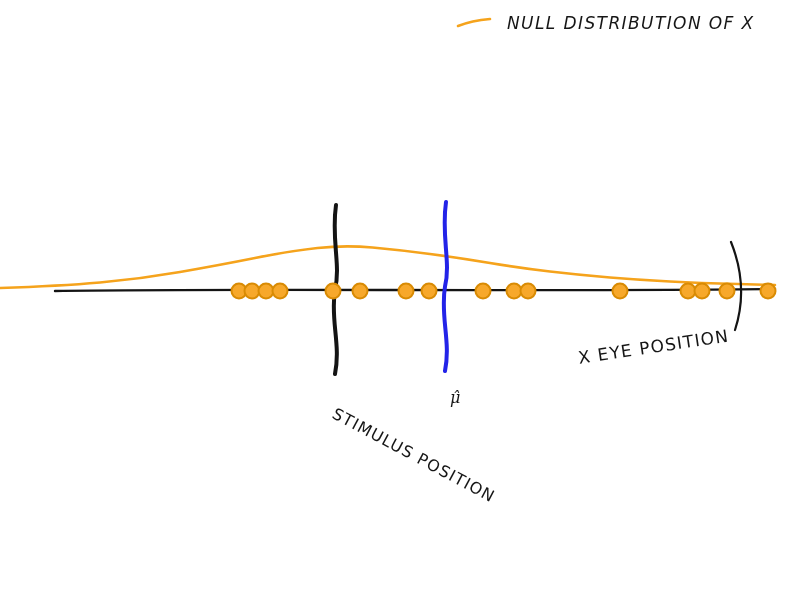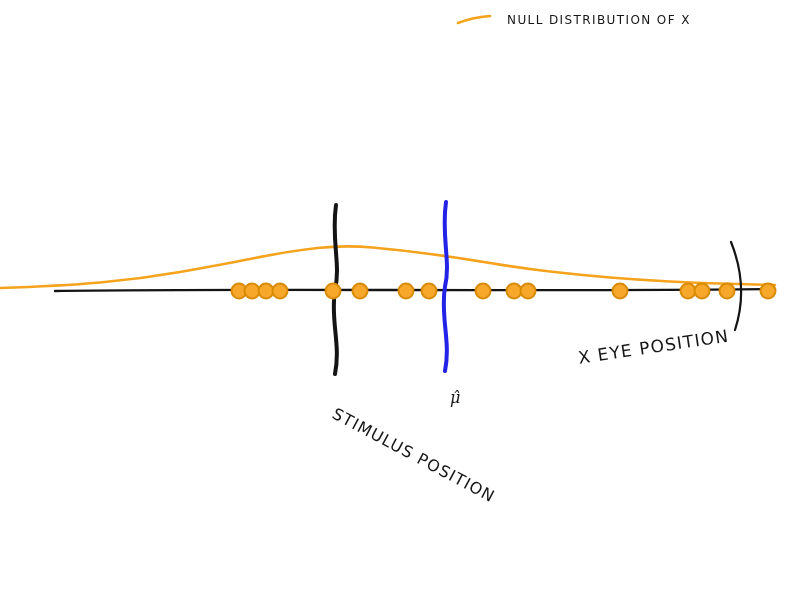--- a/index.html
+++ b/index.html
@@ -17,22 +17,23 @@
     white-space:nowrap;
     letter-spacing:1.2px;
     color:#161616;
   }
   #legend{
     position:absolute;
     left:456px;top:13px;
     display:flex;align-items:center;gap:15px;
   }
   #legend .legend-text{
-    font-size:12px;
+    font-size:17px;
     letter-spacing:1.4px;
+    font-style:italic;
   }
   #label-stimulus{
     left:338px;top:404px;
     font-size:16px;
     transform:rotate(28deg);
     transform-origin:left top;
   }
   #label-eye{
     left:577px;top:348px;
     font-size:17px;

